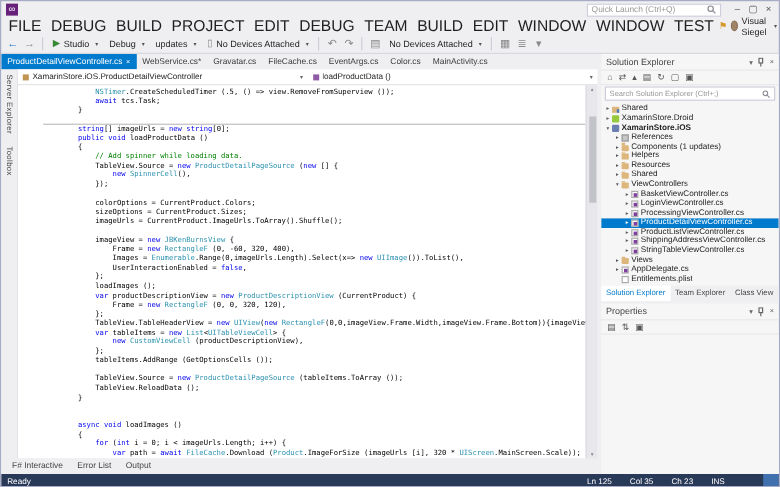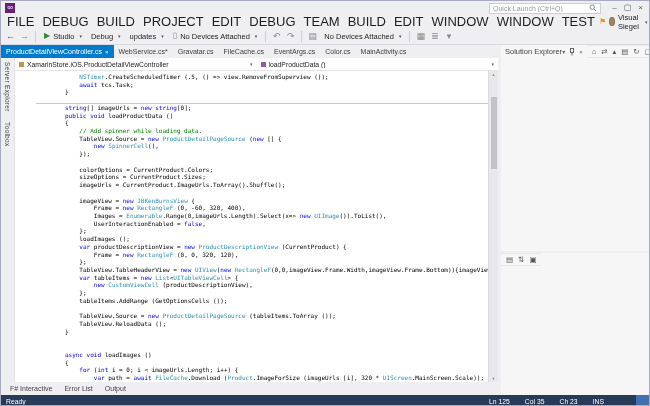--- a/index.html
+++ b/index.html
@@ -60,21 +60,21 @@
   .tok-k{color:var(--tok-k)}.tok-t{color:var(--tok-t)}.tok-c{color:var(--tok-c)}
   .vscroll{width:10px;flex:none;background:#E8E8EC;position:relative;border-left:1px solid #DADAE0}
   .vs-arrow{position:absolute;left:0;width:100%;text-align:center;font-size:4px;color:#8A8A95}
   .vs-arrow.up{top:1px}.vs-arrow.down{bottom:1px}
   .vthumb{position:absolute;left:1.5px;top:26px;width:6px;height:72px;background:#C2C3C9}
   .panel-tabs{height:13px;flex:none;display:flex;align-items:center;gap:2px;padding:0 4px;background:#EFEFF2}
   .panel-tab{font-size:7px;color:#444;padding:0 5px}
 
   
   .right-col{flex:1;display:flex;flex-direction:column;background:#F6F6F6;border-left:3px solid #EFEFF2;min-width:0}
-  .pane{display:flex;flex-direction:row;min-height:0}
+  .pane{display:flex;flex-direction:column;min-height:0}
   .pane.se{height:206px;flex:none}
   .pane.props{flex:1;border-top:2px solid #EFEFF2}
   .pane-header{height:13px;flex:none;display:flex;align-items:center;justify-content:space-between;padding:0 4px;font-size:7.5px;color:#444}
   .hdr-icons{display:flex;align-items:center;gap:4px;color:#666;font-size:6px}
   .se-toolbar,.props-toolbar{height:13px;flex:none;display:flex;align-items:center;gap:5px;padding:0 5px;border-top:1px solid #E8E8EC;border-bottom:1px solid #E8E8EC}
   .se-ti{font-size:7.5px;color:#555;line-height:13px}
   .se-search{height:12px;flex:none;margin:1px 3px 2px;background:#fff;border:1px solid #CCCEDB;display:flex;align-items:center;padding:0 3px;gap:2px}
   .se-search-text{flex:1;font-size:6.3px;color:#999;white-space:nowrap;overflow:hidden}
   .tree{flex:1;min-height:0;overflow:hidden;padding-top:1px}
   .tree-row{height:7.9px;line-height:7.9px;display:flex;align-items:center;font-size:6.8px;white-space:nowrap}
@@ -372,20 +372,31 @@
             </div>
           </div>
         <div class="se-tabs">
             <div class="se-tab active">Solution Explorer</div>
             <div class="se-tab">Team Explorer</div>
             <div class="se-tab">Class View</div>
           </div>
       </div>
 
       <div class="pane props">
+        <div class="pane-header">
+          <span class="pane-title">Properties</span>
+          <span class="hdr-icons">
+            <span>▾</span>
+            <svg class="pin" width="6" height="8" viewBox="0 0 6 8">
+                <rect x="1.5" y="0.5" width="3" height="4" fill="none" stroke="#666" stroke-width="1"></rect>
+                <line x1="3" y1="4.5" x2="3" y2="7.5" stroke="#666" stroke-width="1"></line>
+              </svg>
+            <span>×</span>
+          </span>
+        </div>
         <div class="props-toolbar">
             <span class="se-ti">▤</span>
             <span class="se-ti">⇅</span>
             <span class="se-ti">▣</span>
           </div>
         <div class="props-body"></div>
       </div>
     </div>
   </div>
 

